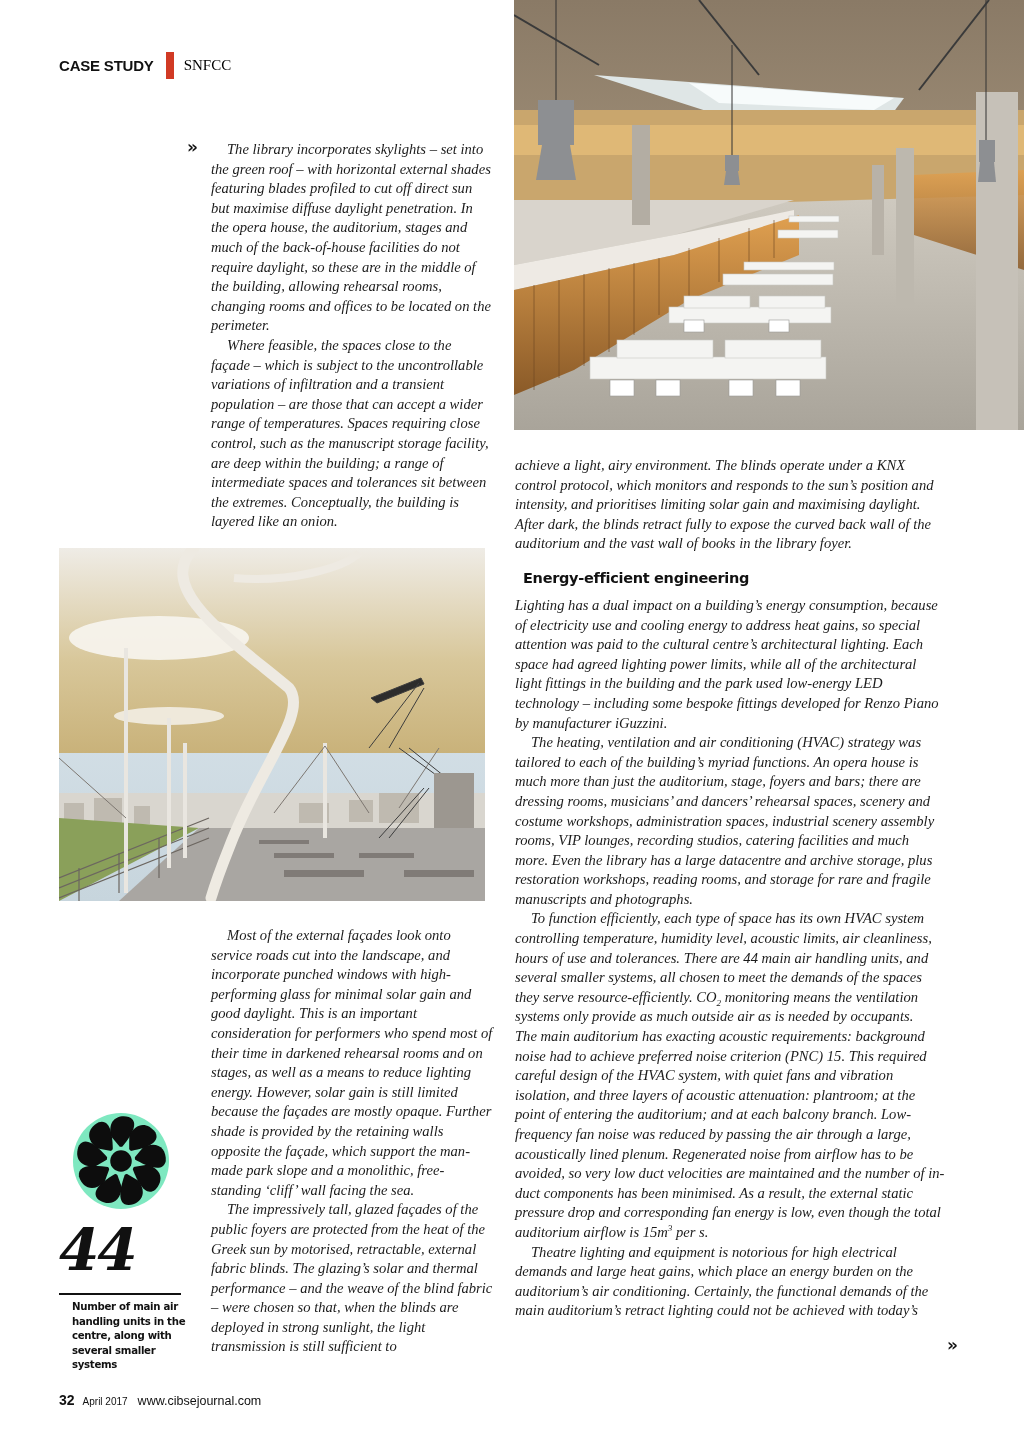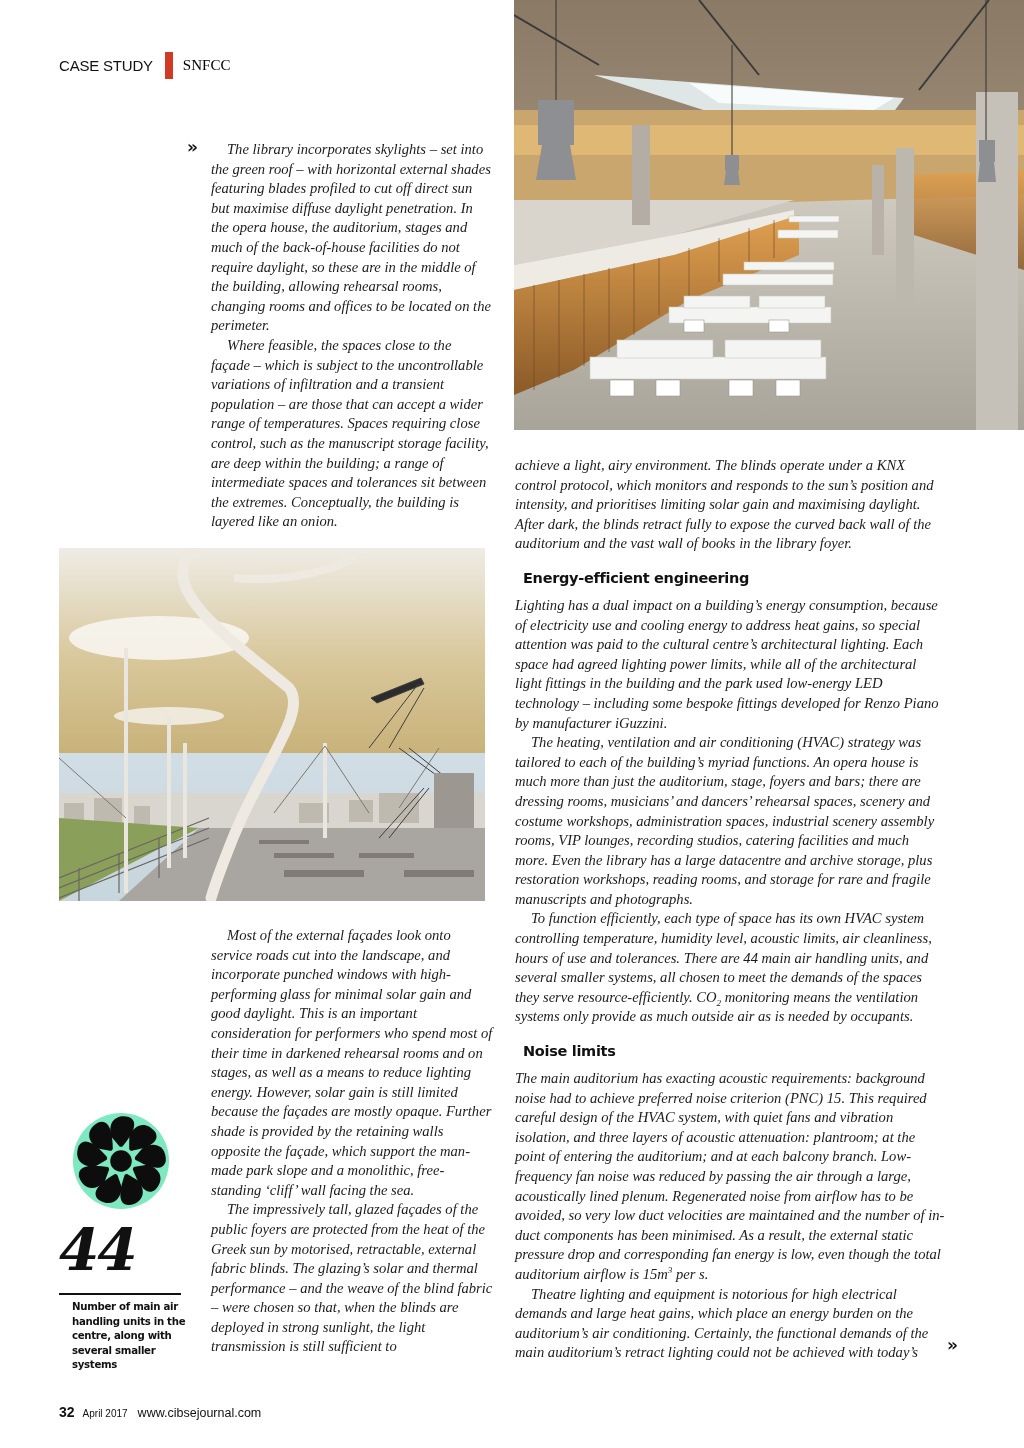--- a/index.html
+++ b/index.html
@@ -1,21 +1,21 @@
 <!DOCTYPE html>
 <html><head>
 <meta charset="utf-8">
 <style>
   html, body { margin: 0; padding: 0; background: #ffffff; }
   body { width: 1024px; height: 1448px; position: relative; overflow: hidden; color: #1a1a1a; }
   .abs { position: absolute; }
 
   
   .header { left: 59px; top: 52px; height: 26px; display: flex; align-items: center; }
-  .header .kicker { font-family: "Liberation Sans", sans-serif; font-weight: normal; font-size: 15px; letter-spacing: -0.2px; color: #111; }
+  .header .kicker { font-family: "Liberation Sans", sans-serif; font-weight: bold; font-size: 15px; letter-spacing: -0.2px; color: #111; }
   .header .bar { width: 8px; height: 27px; background: #d13a24; margin: 0 10px 0 12px; }
   .header .section { font-family: Liberation Serif, serif; font-size: 15px; color: #000000; }
 
   
   .col { font-family: "Liberation Serif", serif; font-size: 14.6px; line-height: 19.6px; color: #1b1b1b; }
   .col p { margin: 0; text-indent: 16px; font-style: italic; }
   .col p.noindent { text-indent: 0; }
   .col h3 { font-family: "DejaVu Sans", sans-serif; font-weight: bold; font-size: 14.5px; line-height: 20px; margin: 8px; color: #111; letter-spacing: -0.3px; }
 
   .col-left-top { left: 211px; top: 140px; width: 282px; }
@@ -31,21 +31,21 @@
   .photo-library { left: 514px; top: 0; width: 510px; height: 430px; }
   .photo-terrace { left: 59px; top: 548px; width: 426px; height: 353px; }
 
   
   .fan { left: 72px; top: 1112px; width: 98px; height: 98px; }
   .stat-number { left: 59px; top: 1216px; width: 122px; text-align: left; font-family: "DejaVu Serif", serif; font-style: italic; font-weight: bold; font-size: 58px; line-height: 68px; color: #111; letter-spacing: -2px; }
   .stat-rule { left: 59px; top: 1293px; width: 122px; height: 2px; background: #111; }
   .stat-caption { left: 72px; top: 1300px; width: 128px; font-family: "DejaVu Sans", sans-serif; font-weight: bold; font-size: 10.2px; line-height: 14.6px; color: #111; letter-spacing: -0.3px; }
 
   
-  .footer { left: 59px; top: 1392px; display: flex; align-items: baseline; font-family: "Liberation Sans", sans-serif; color: #111; margin-top: 12px; }
+  .footer { left: 59px; top: 1392px; display: flex; align-items: baseline; font-family: "Liberation Sans", sans-serif; color: #111; }
   .footer .page { font-weight: bold; font-size: 14px; margin-right: 8px; }
   .footer .date { font-size: 10px; margin-right: 10px; }
   .footer .url { font-size: 12.5px; }
 
   sup, sub { font-size: 9px; line-height: 0; }
 </style>
 </head>
 <body>
 
 <div class="abs header">
@@ -227,21 +227,20 @@
     <rect x="375" y="225" width="40" height="55" fill="#9c9790"></rect>
   </svg>
 </div>
 
 <div class="abs col col-right">
   <p class="noindent">achieve a light, airy environment. The blinds operate under a KNX control protocol, which monitors and responds to the sun’s position and intensity, and prioritises limiting solar gain and maximising daylight. After dark, the blinds retract fully to expose the curved back wall of the auditorium and the vast wall of books in the library foyer.</p>
   <h3 style="margin-top:14px;">Energy-efficient engineering</h3>
   <p class="noindent">Lighting has a dual impact on a building’s energy consumption, because of electricity use and cooling energy to address heat gains, so special attention was paid to the cultural centre’s architectural lighting. Each space had agreed lighting power limits, while all of the architectural light fittings in the building and the park used low-energy LED technology – including some bespoke fittings developed for Renzo Piano by manufacturer iGuzzini.</p>
   <p>The heating, ventilation and air conditioning (HVAC) strategy was tailored to each of the building’s myriad functions. An opera house is much more than just the auditorium, stage, foyers and bars; there are dressing rooms, musicians’ and dancers’ rehearsal spaces, scenery and costume workshops, administration spaces, industrial scenery assembly rooms, VIP lounges, recording studios, catering facilities and much more. Even the library has a large datacentre and archive storage, plus restoration workshops, reading rooms, and storage for rare and fragile manuscripts and photographs.</p>
   <p><span>To function efficiently, each type of space has its own HVAC system controlling temperature, humidity level, acoustic limits, air cleanliness, hours of use and tolerances. There are 44 main air handling units, and several smaller systems, all chosen to meet the demands of the spaces they serve resource-efficiently. CO</span><sub>2</sub><span> monitoring means the ventilation systems only provide as much outside air as is needed by occupants.</span></p>
-  <h3 style="margin-top:14px;">Noise limits</h3>
   <p class="noindent"><span>The main auditorium has exacting acoustic requirements: background noise had to achieve preferred noise criterion (PNC) 15. This required careful design of the HVAC system, with quiet fans and vibration isolation, and three layers of acoustic attenuation: plantroom; at the point of entering the auditorium; and at each balcony branch. Low-frequency fan noise was reduced by passing the air through a large, acoustically lined plenum. Regenerated noise from airflow has to be avoided, so very low duct velocities are maintained and the number of in-duct components has been minimised. As a result, the external static pressure drop and corresponding fan energy is low, even though the total auditorium airflow is 15m</span><sup>3</sup><span> per s.</span></p>
   <p>Theatre lighting and equipment is notorious for high electrical demands and large heat gains, which place an energy burden on the auditorium’s air conditioning. Certainly, the functional demands of the main auditorium’s retract lighting could not be achieved with today’s</p>
 </div>
 <span class="abs arrow arrow-end">»</span>
 
 <div class="abs col col-left-bottom">
   <p>Most of the external façades look onto service roads cut into the landscape, and incorporate punched windows with high-performing glass for minimal solar gain and good daylight. This is an important consideration for performers who spend most of their time in darkened rehearsal rooms and on stages, as well as a means to reduce lighting energy. However, solar gain is still limited because the façades are mostly opaque. Further shade is provided by the retaining walls opposite the façade, which support the man-made park slope and a monolithic, free-standing ‘cliff’ wall facing the sea.</p>
   <p>The impressively tall, glazed façades of the public foyers are protected from the heat of the Greek sun by motorised, retractable, external fabric blinds. The glazing’s solar and thermal performance – and the weave of the blind fabric – were chosen so that, when the blinds are deployed in strong sunlight, the light transmission is still sufficient to</p>
 </div>
 

